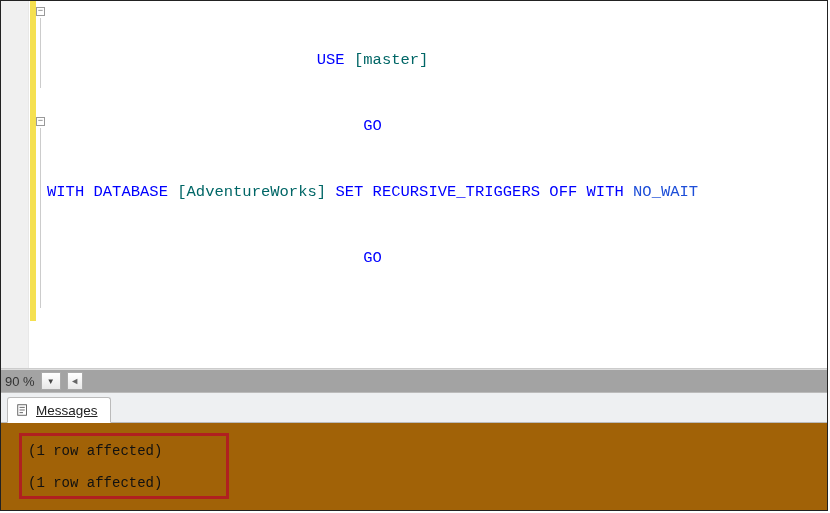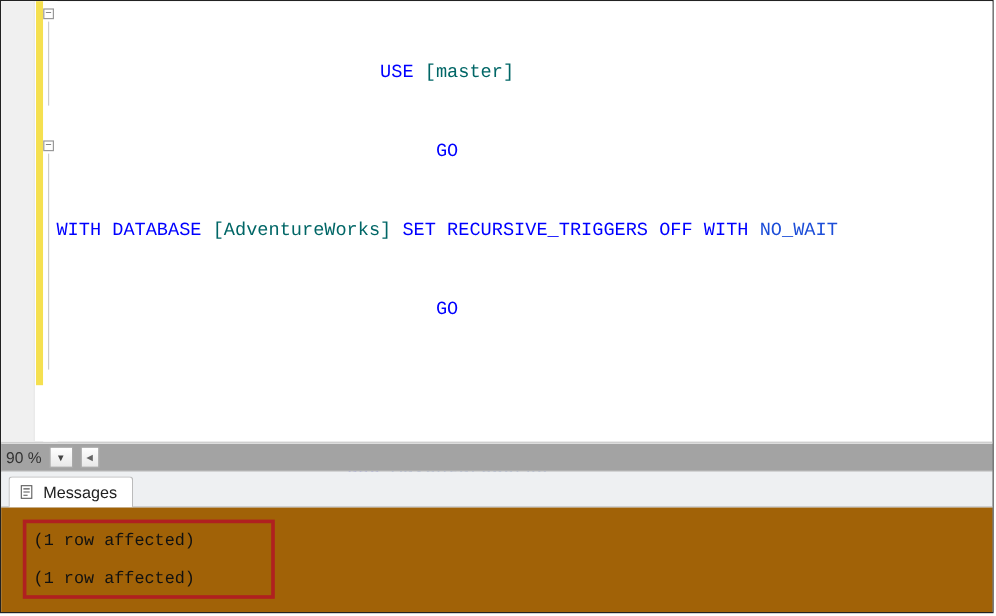--- a/index.html
+++ b/index.html
@@ -148,20 +148,21 @@
     border-bottom: 1px solid #fff;
     border-radius: 3px 3px 0 0;
     display: flex;
     align-items: center;
     font-family: "Segoe UI", Tahoma, sans-serif;
     font-size: 13.5px;
     color: #222;
     gap: 6px;
     position: relative;
     top: 1px;
+    text-decoration: underline;
   }
   .tab-icon {
     width: 14px; height: 14px;
     display: inline-flex;
   }
 
   
   .messages-pane {
     position: absolute;
     left: 0;

